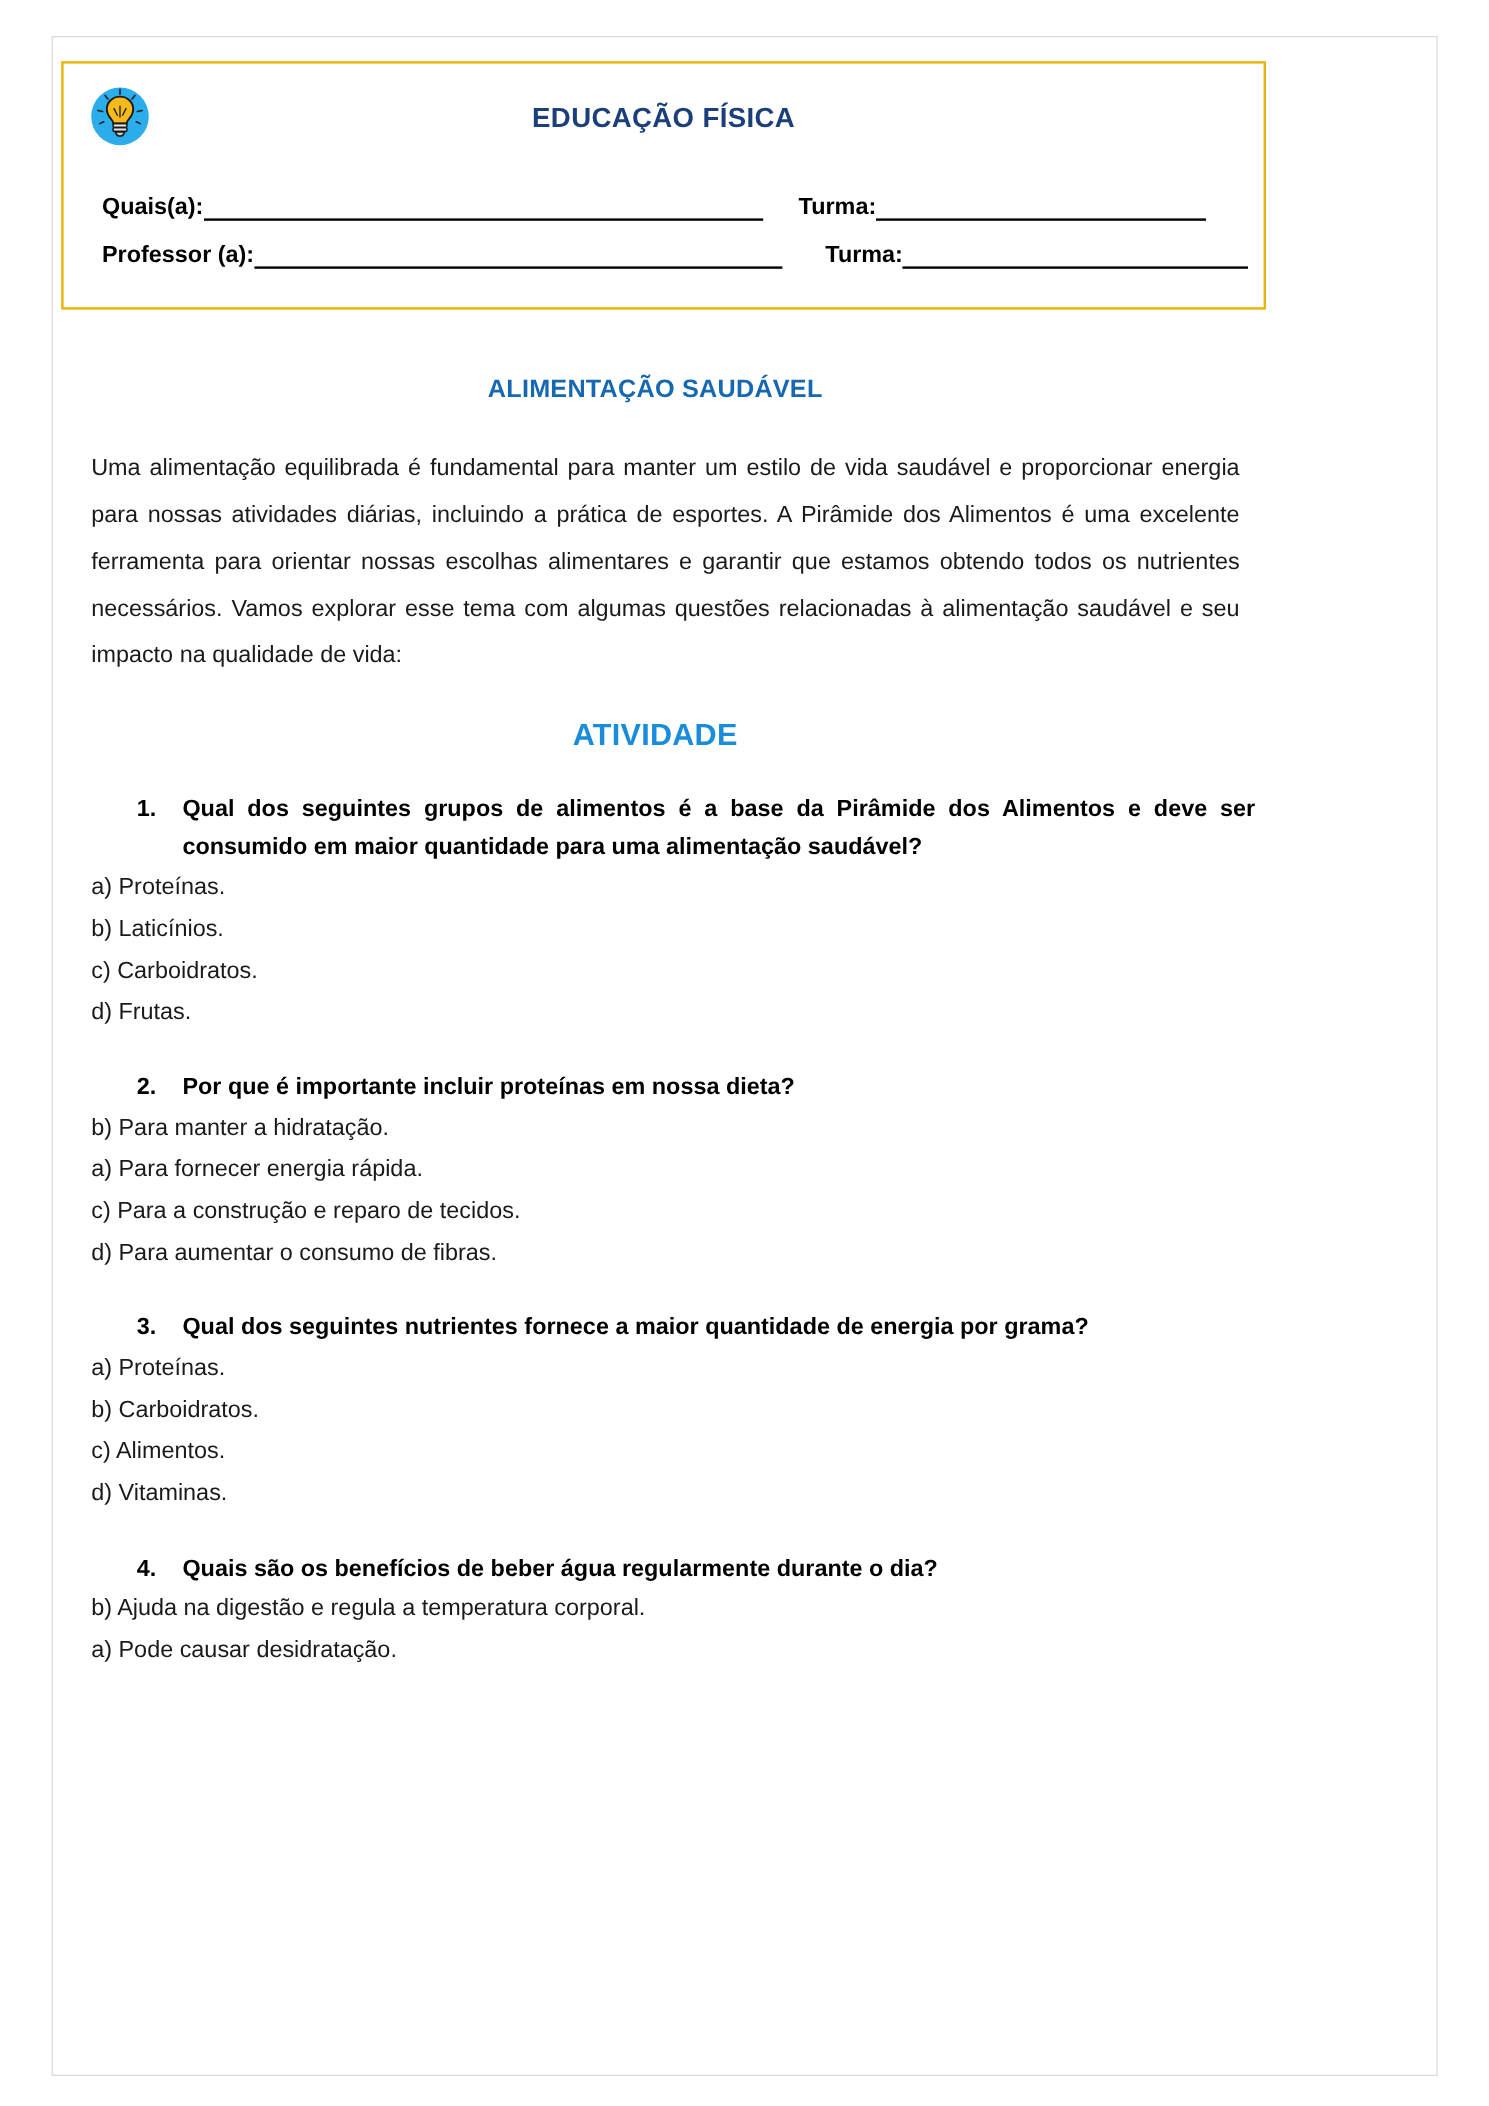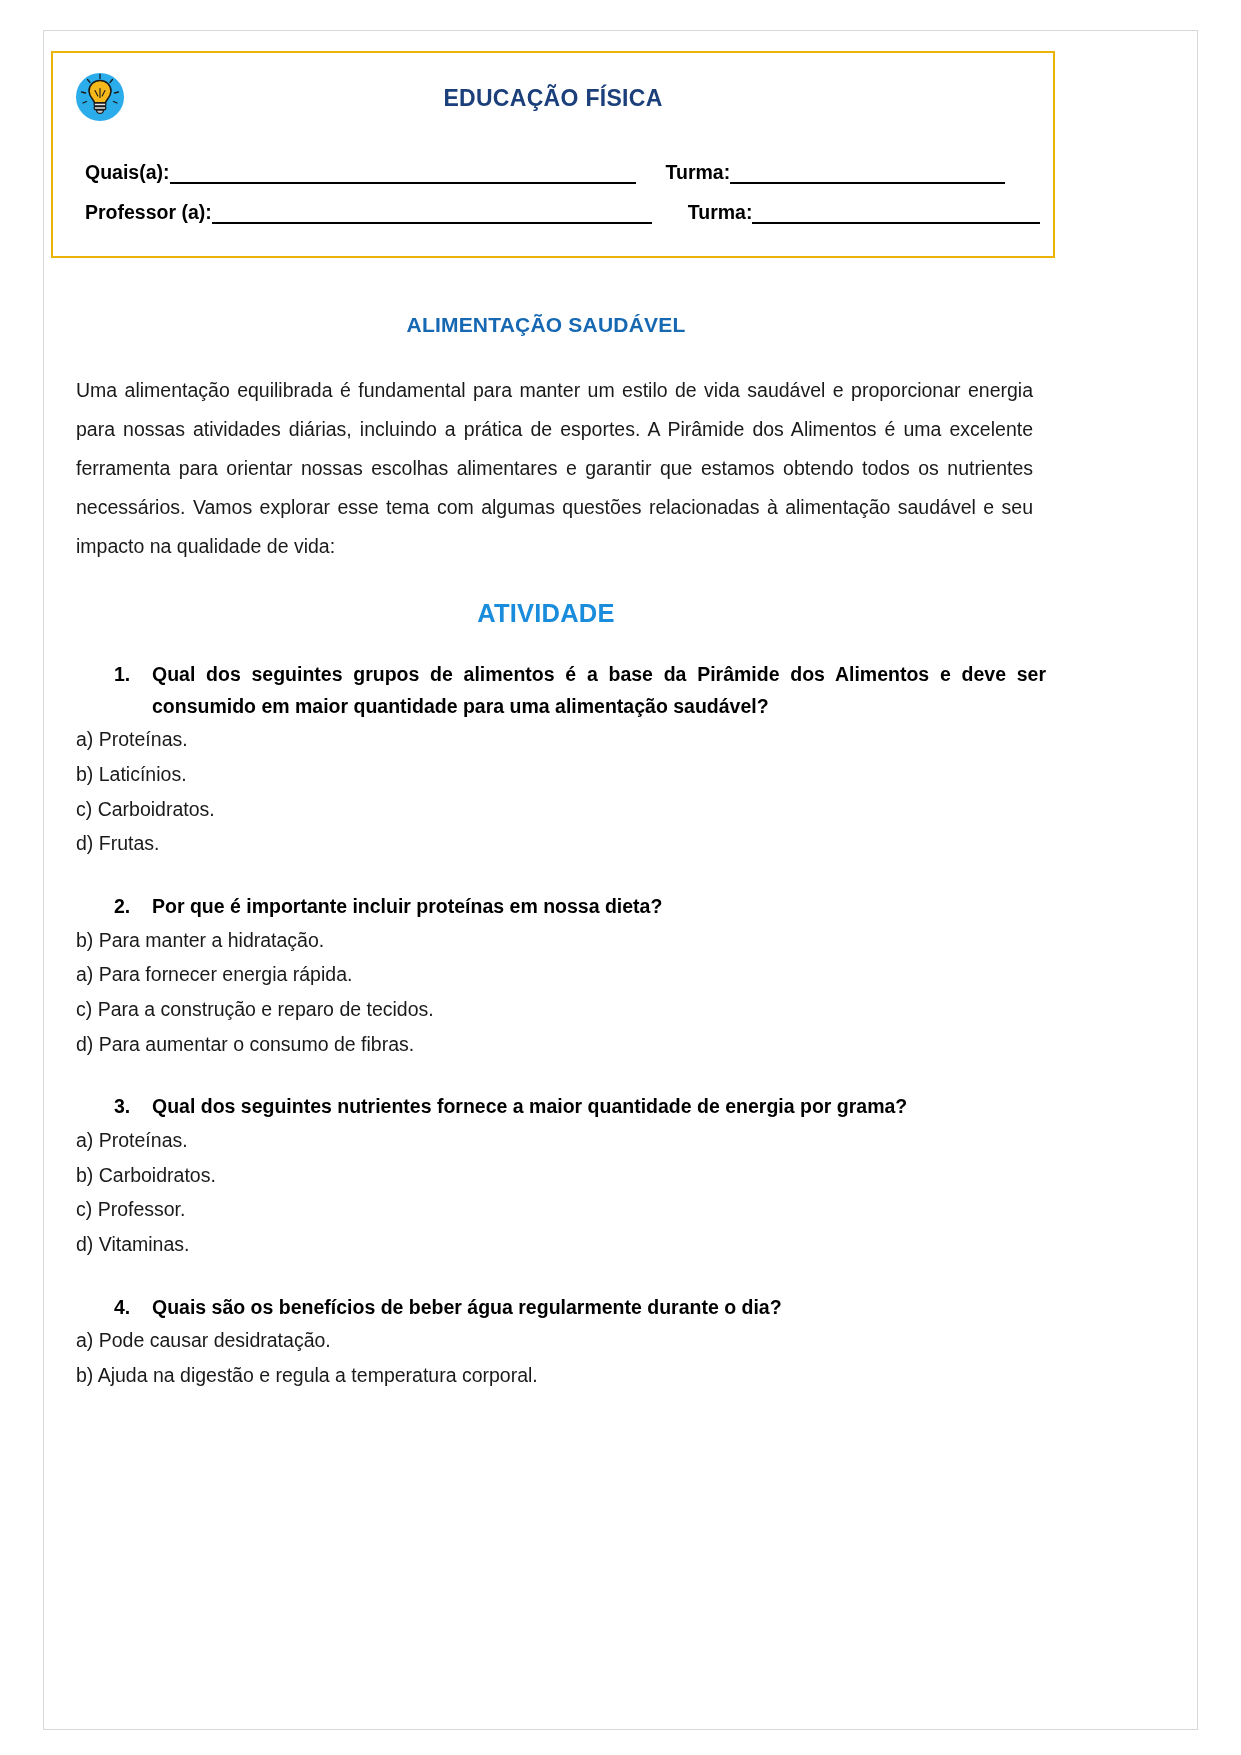--- a/index.html
+++ b/index.html
@@ -240,27 +240,27 @@
       <div class="opt">d) Para aumentar o consumo de fibras.</div>
     </div>
 
     <div class="qblock">
       <div class="q-line">
         <span class="q-num">3.</span>
         <span class="q-text nowrapjust">Qual dos seguintes nutrientes fornece a maior quantidade de energia por grama?</span>
       </div>
       <div class="opt">a) Proteínas.</div>
       <div class="opt">b) Carboidratos.</div>
-      <div class="opt">c) Professor.</div>
+      <div class="opt">c) Alimentos.</div>
       <div class="opt">d) Vitaminas.</div>
     </div>
 
     <div class="qblock">
       <div class="q-line">
         <span class="q-num">4.</span>
         <span class="q-text nowrapjust">Quais são os benefícios de beber água regularmente durante o dia?</span>
       </div>
+      <div class="opt">b) Ajuda na digestão e regula a temperatura corporal.</div>
       <div class="opt">a) Pode causar desidratação.</div>
-      <div class="opt">b) Ajuda na digestão e regula a temperatura corporal.</div>
     </div>
 
   </div>
 </div>
 
 </body></html>

